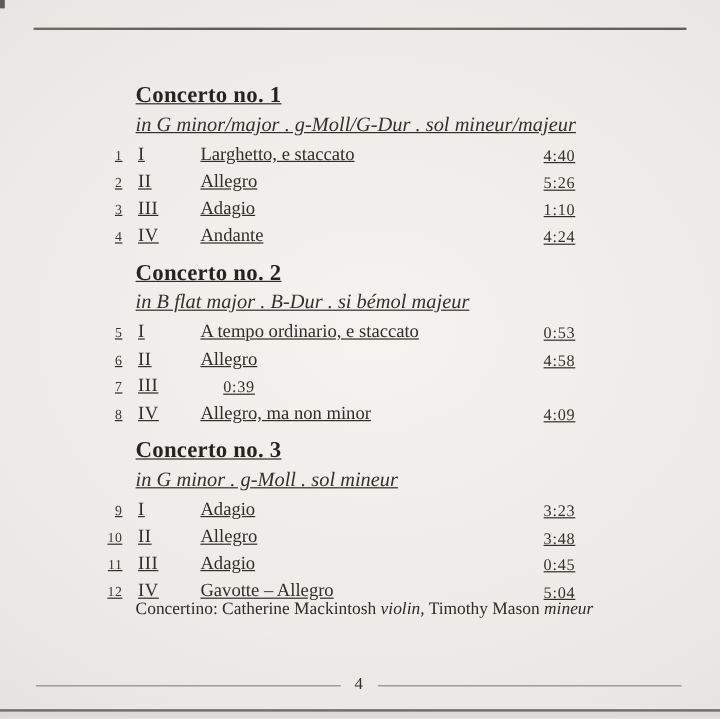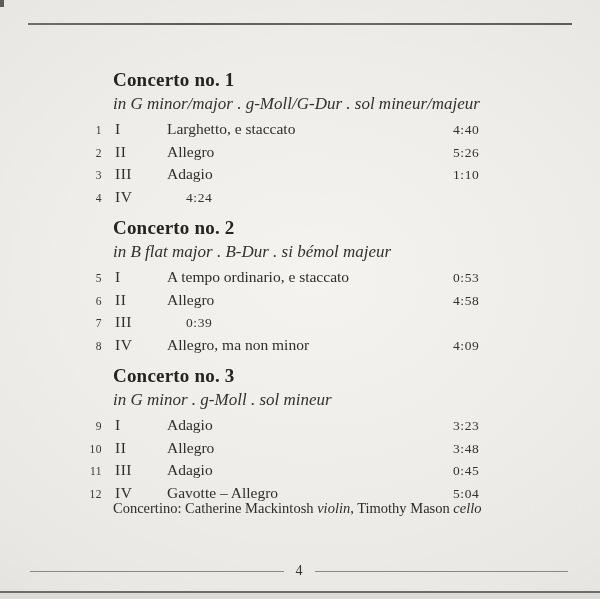--- a/index.html
+++ b/index.html
@@ -18,21 +18,21 @@
     position: absolute; left: 0; top: 0; width: 4px; height: 7px;
     background: #3a3936; opacity: .8;
   }
   .top-rule {
     position: absolute; left: 28px; right: 28px; top: 23px;
     height: 2px;
     background: linear-gradient(90deg, #5a5853, #44423e 30%, #55534e 60%, #45433f);
     opacity: .85;
   }
   .content { position: absolute; left: 0; right: 0; top: 68px; }
-  .section { height: 148px; }
+  .section { height: 148px; text-decoration: underline; }
   .section-title {
     margin: 0 0 0 113px;
     font-size: 19px; line-height: 24px; font-weight: 700;
     letter-spacing: .2px; color: #262420;
   }
   .section-sub {
     margin: 1px 0 4px 113px;
     font-style: italic; font-size: 17px; line-height: 21px;
     color: #33312c;
   }
@@ -106,20 +106,21 @@
   <div class="row">
     <span class="col-num">3</span>
     <span class="col-roman">III</span>
     <span class="col-title">Adagio</span>
     <span class="col-time">1:10</span>
   </div>
 
   <div class="row">
     <span class="col-num">4</span>
     <span class="col-roman">IV</span>
+    <span class="col-title">Andante</span>
     <span class="col-time">4:24</span>
   </div>
 </div>
   </div>
 
   <div class="section">
     <h2 class="section-title">Concerto no. 2</h2>
     <div class="section-sub">in B flat major . B-Dur . si bémol majeur</div>
     <div class="rows">
   <div class="row">
@@ -179,21 +180,21 @@
   <div class="row">
     <span class="col-num">12</span>
     <span class="col-roman">IV</span>
     <span class="col-title">Gavotte – Allegro</span>
     <span class="col-time">5:04</span>
   </div>
 </div>
   </div>
 </div>
 
-  <div class="credit" id="credit-root"><span>Concertino: Catherine Mackintosh </span><span class="it">violin</span><span>, Timothy Mason </span><span class="it">cello</span></div>
+  <div class="credit" id="credit-root"><span>Concertino: Catherine Mackintosh </span><span class="it">violin</span><span>, Timothy Mason </span><span class="it">mineur</span></div>
 
   <div class="footer">
     <span class="rule left"></span>
     <span class="pagenum">4</span>
     <span class="rule"></span>
   </div>
 
   <div class="bottom-edge"></div>
 </div>
 

